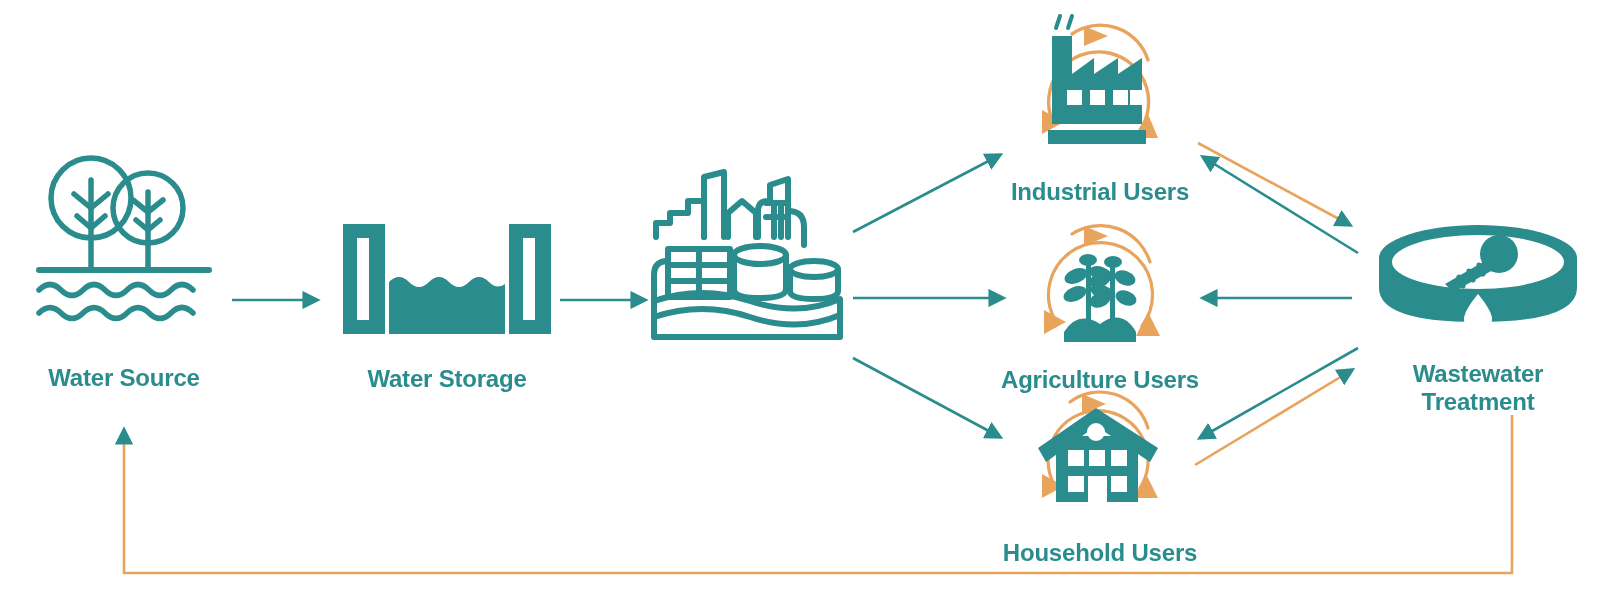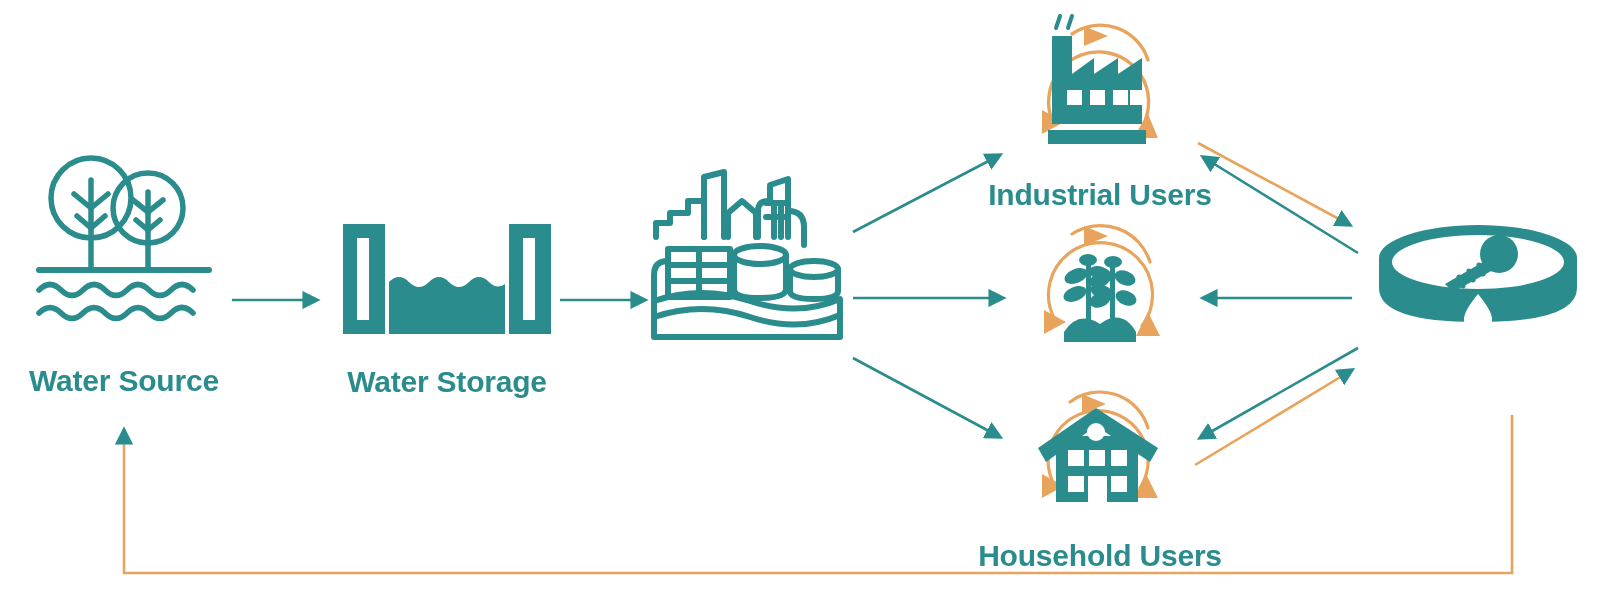--- a/index.html
+++ b/index.html
@@ -17,21 +17,21 @@
   }
   .node {
     position: absolute;
     display: flex;
     flex-direction: column;
     align-items: center;
   }
   .node-label {
     color: #2A8C8C;
     font-weight: bold;
-    font-size: 30px;
+    font-size: 24px;
     line-height: 1.15;
     text-align: center;
     white-space: pre-line;
     letter-spacing: -0.2px;
   }
   .icon-wrap {
     display: block;
   }
   svg { display: block; overflow: visible; }
   #edges {
@@ -206,20 +206,21 @@
           <ellipse cx="58" cy="38" rx="9" ry="6"></ellipse>
 
           <ellipse cx="70" cy="58" rx="11" ry="7" transform="rotate(-22 70 58)"></ellipse>
           <ellipse cx="95" cy="56" rx="11" ry="7" transform="rotate(22 95 56)"></ellipse>
           <ellipse cx="70" cy="78" rx="11" ry="7" transform="rotate(-22 70 78)"></ellipse>
           <ellipse cx="96" cy="76" rx="11" ry="7" transform="rotate(22 96 76)"></ellipse>
           <ellipse cx="83" cy="40" rx="9" ry="6"></ellipse>
         </g>
       </svg>
     </span>
+    <span class="node-label" style="margin-top:4px;">Agriculture Users</span>
   </div>
 
   <div class="node" style="left:975px; top:392px; width:250px;gap:13px;">
     <span class="icon-wrap">
       <svg width="140" height="128" viewBox="0 0 140 128">
         <g fill="none" stroke="#E8A45C" stroke-width="3.2" stroke-linecap="round">
           <path d="M22,88 A50,50 0 1 1 110,96"></path>
           <path d="M40,10 A50,50 0 0 1 118,36"></path>
         </g>
         <polygon points="52,2 76,12 52,22" fill="#E8A45C"></polygon>
@@ -258,15 +259,17 @@
 
         <g fill="#2A8C8C">
           <circle cx="126" cy="32" r="19"></circle>
           <path d="M110,40 L72,62 L80,70 L120,48 Z"></path>
           <path d="M86,55 L90,64 M96,49 L100,58 M106,43 L110,52" stroke="#2A8C8C" stroke-width="5" stroke-linecap="round"></path>
         </g>
 
         <path d="M105,72 q14,17 14,25 a14,14 0 0 1 -28,0 q0,-8 14,-25 Z" fill="#ffffff"></path>
       </svg>
     </span>
+    <span class="node-label" style="margin-top:8px;">Wastewater
+Treatment</span>
   </div>
 
 </div>
 
 </body></html>

